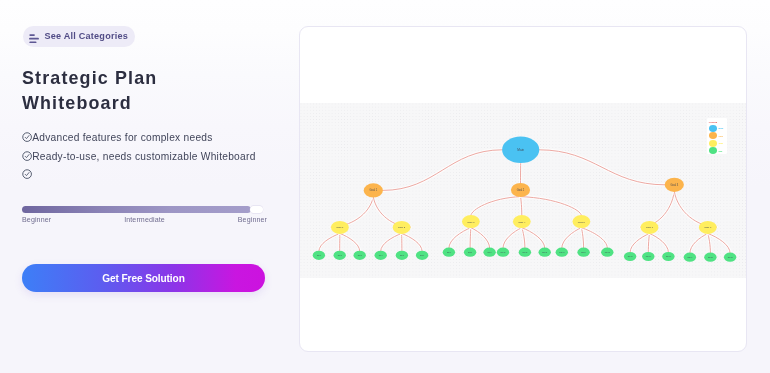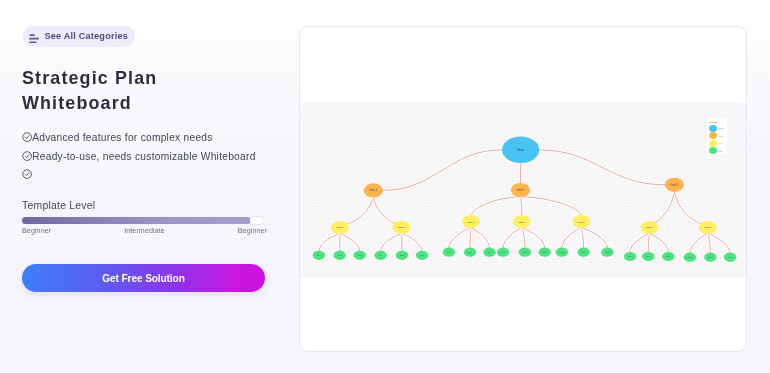--- a/index.html
+++ b/index.html
@@ -73,21 +73,20 @@
         </div>
         <div class="frow">
           <span class="chk"><svg viewBox="0 0 20 20" width="10.2" height="10.2">
               <circle cx="10" cy="10" r="8.5" fill="none" stroke="#4d5568" stroke-width="1.85"></circle>
               <path d="M6.3 10.5 L8.8 13.0 L13.8 6.9" fill="none" stroke="#4d5568" stroke-width="1.7" stroke-linecap="round" stroke-linejoin="round"></path>
             </svg></span>
         </div>
       </div>
 
     <div class="tlevel">
-      <div class="tl-head">Template Level</div>
       <div class="track">
         <div class="fill" style="width: 229.2px;"></div>
         <div class="knob" style="left: 228px;"></div>
       </div>
       <div class="lvls">
         <span>Beginner</span>
         <span>Intermediate</span>
         <span>Beginner</span>
       </div>
     </div>

